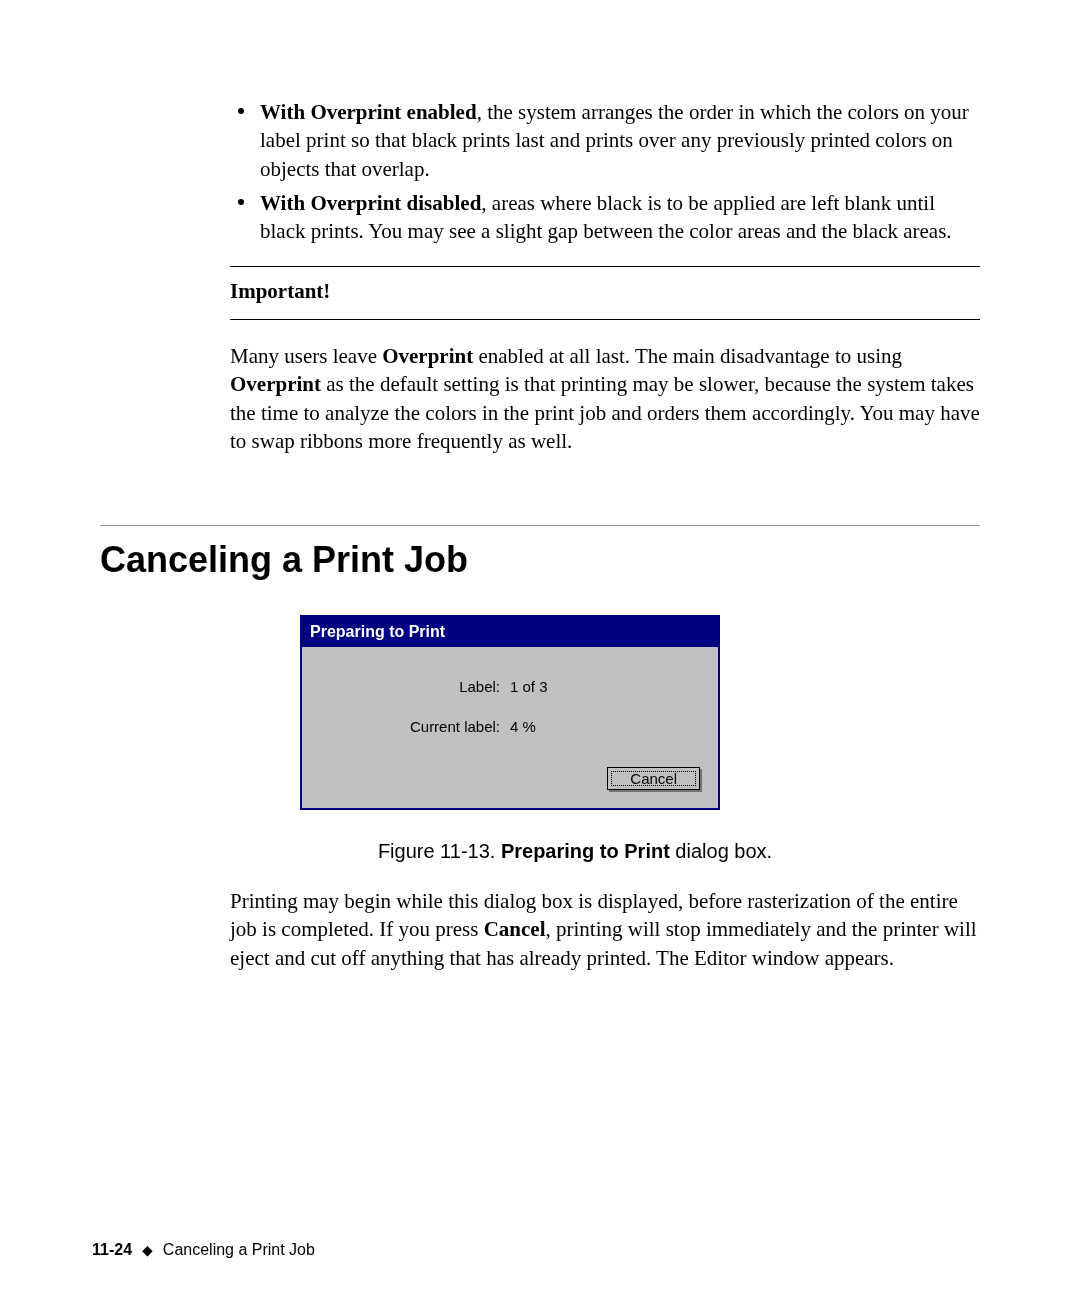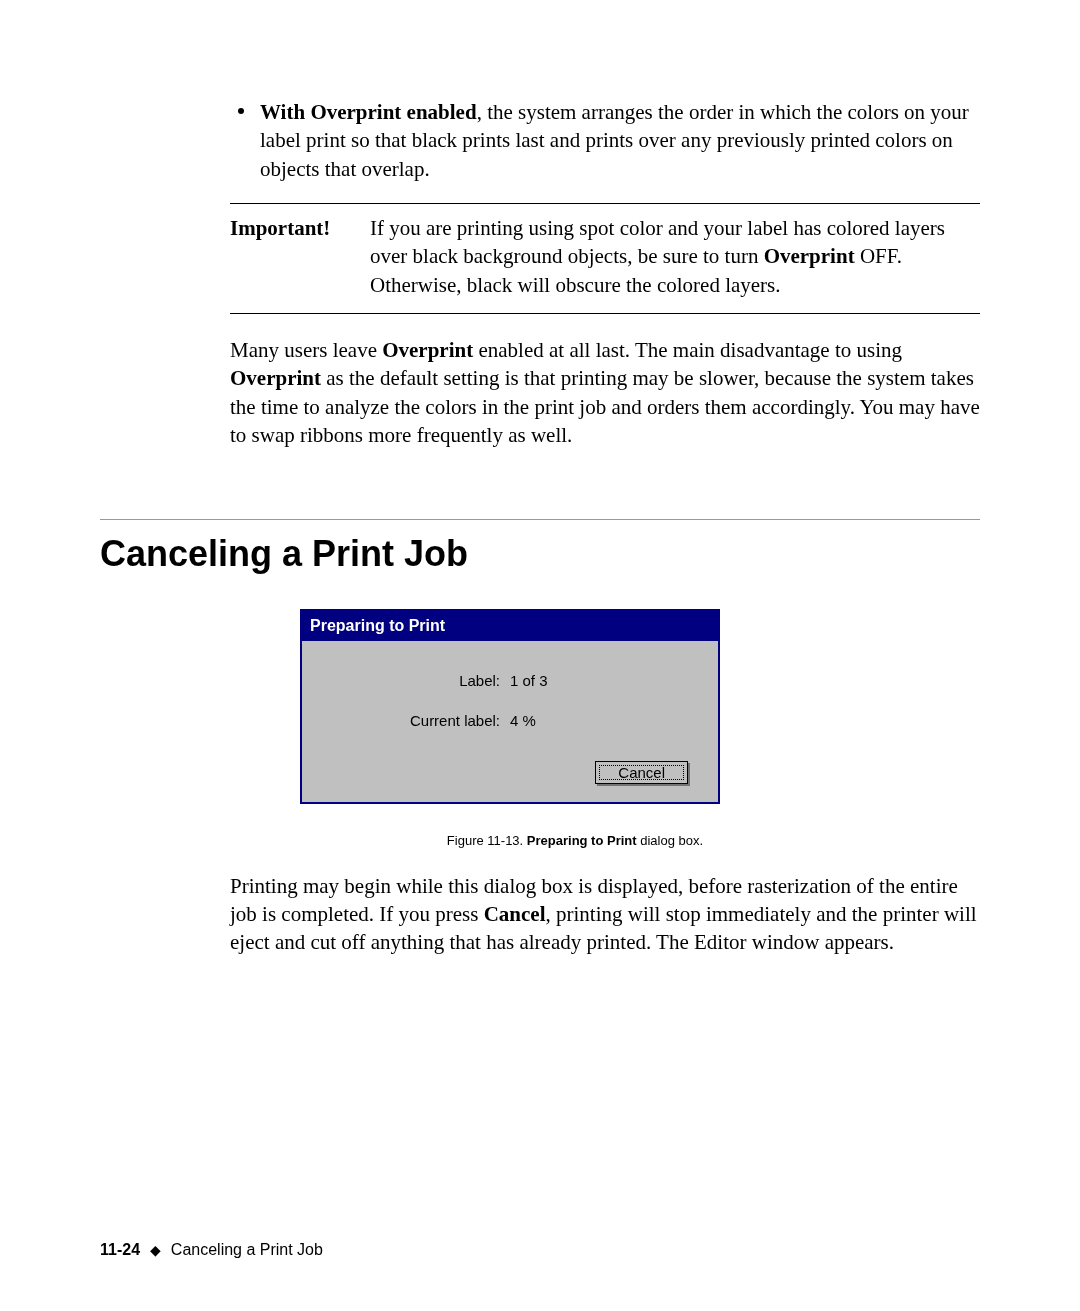--- a/index.html
+++ b/index.html
@@ -42,20 +42,21 @@
     background: #000;
     border-radius: 50%;
   }
   .bold { font-weight: bold; }
   .note-box {
     border-top: 1px solid #000;
     border-bottom: 1px solid #000;
     margin: 18px 0 22px 0;
     padding: 10px 0 14px 0;
     display: flex;
+    gap: 48px;
   }
   .note-box .label {
     font-weight: bold;
     flex: 0 0 140px;
   }
   .note-box .text {
     flex: 1;
   }
   .section-rule {
     border: none;
@@ -82,21 +83,21 @@
     box-sizing: border-box;
   }
   .dialog .titlebar {
     background: #000080;
     color: #fff;
     font-weight: bold;
     padding: 4px 8px;
     font-size: 16px;
   }
   .dialog .body {
-    padding: 30px 30px 18px 18px;
+    padding: 30px 18px 18px 18px;
   }
   .dialog .row {
     display: flex;
     margin-bottom: 20px;
   }
   .dialog .row .lbl {
     width: 180px;
     text-align: right;
     padding-right: 10px;
   }
@@ -115,30 +116,30 @@
     border: 1px solid #000;
     outline: 1px dotted #000;
     outline-offset: -5px;
     box-shadow: 2px 2px 0 rgba(0,0,0,0.4);
     padding: 2px 22px;
     cursor: pointer;
   }
 
   .figcaption {
     font-family: Arial, Helvetica, sans-serif;
-    font-size: 13px;
+    font-size: 20px;
     text-align: center;
     margin: 28px 0 22px -60px;
   }
   .figcaption .bold { font-weight: bold; }
 
   .footer {
     position: absolute;
     bottom: 50px;
-    left: 100px;
+    left: 92px;
     font-family: Arial, Helvetica, sans-serif;
     font-size: 16px;
     display: flex;
     align-items: center;
     gap: 10px;
     text-align: right;
   }
   .footer .pg { font-weight: bold; }
   .footer .diamond { font-size: 14px; }
 </style>
@@ -146,27 +147,27 @@
 <body>
 
 <div class="page">
 
   <div class="content">
 
     <ul class="bullets">
       <li>
         <span class="bold">With Overprint enabled</span><span>, the system arranges the order in which the colors on your label print so that black prints last and prints over any previously printed colors on objects that overlap.</span>
       </li>
+      <li>
+        <span class="bold">With Overprint disabled</span><span>, areas where black is to be applied are left blank until black prints. You may see a slight gap between the color areas and the black areas.</span>
+      </li>
     </ul>
 
     <div class="note-box">
       <div class="label">Important!</div>
-      <div class="text">
-        <span>If you are printing using spot color and your label has colored layers over black background objects, be sure to turn </span><span class="bold">Overprint</span><span> OFF. Otherwise, black will obscure the colored layers.</span>
-      </div>
     </div>
 
     <div class="para">
       <span>Many users leave </span><span class="bold">Overprint</span><span> enabled at all last. The main disadvantage to using </span><span class="bold">Overprint</span><span> as the default setting is that printing may be slower, because the system takes the time to analyze the colors in the print job and orders them accordingly. You may have to swap ribbons more frequently as well.</span>
     </div>
 
   </div>
 
   <hr class="section-rule">
   <h1 class="section">Canceling a Print Job</h1>

